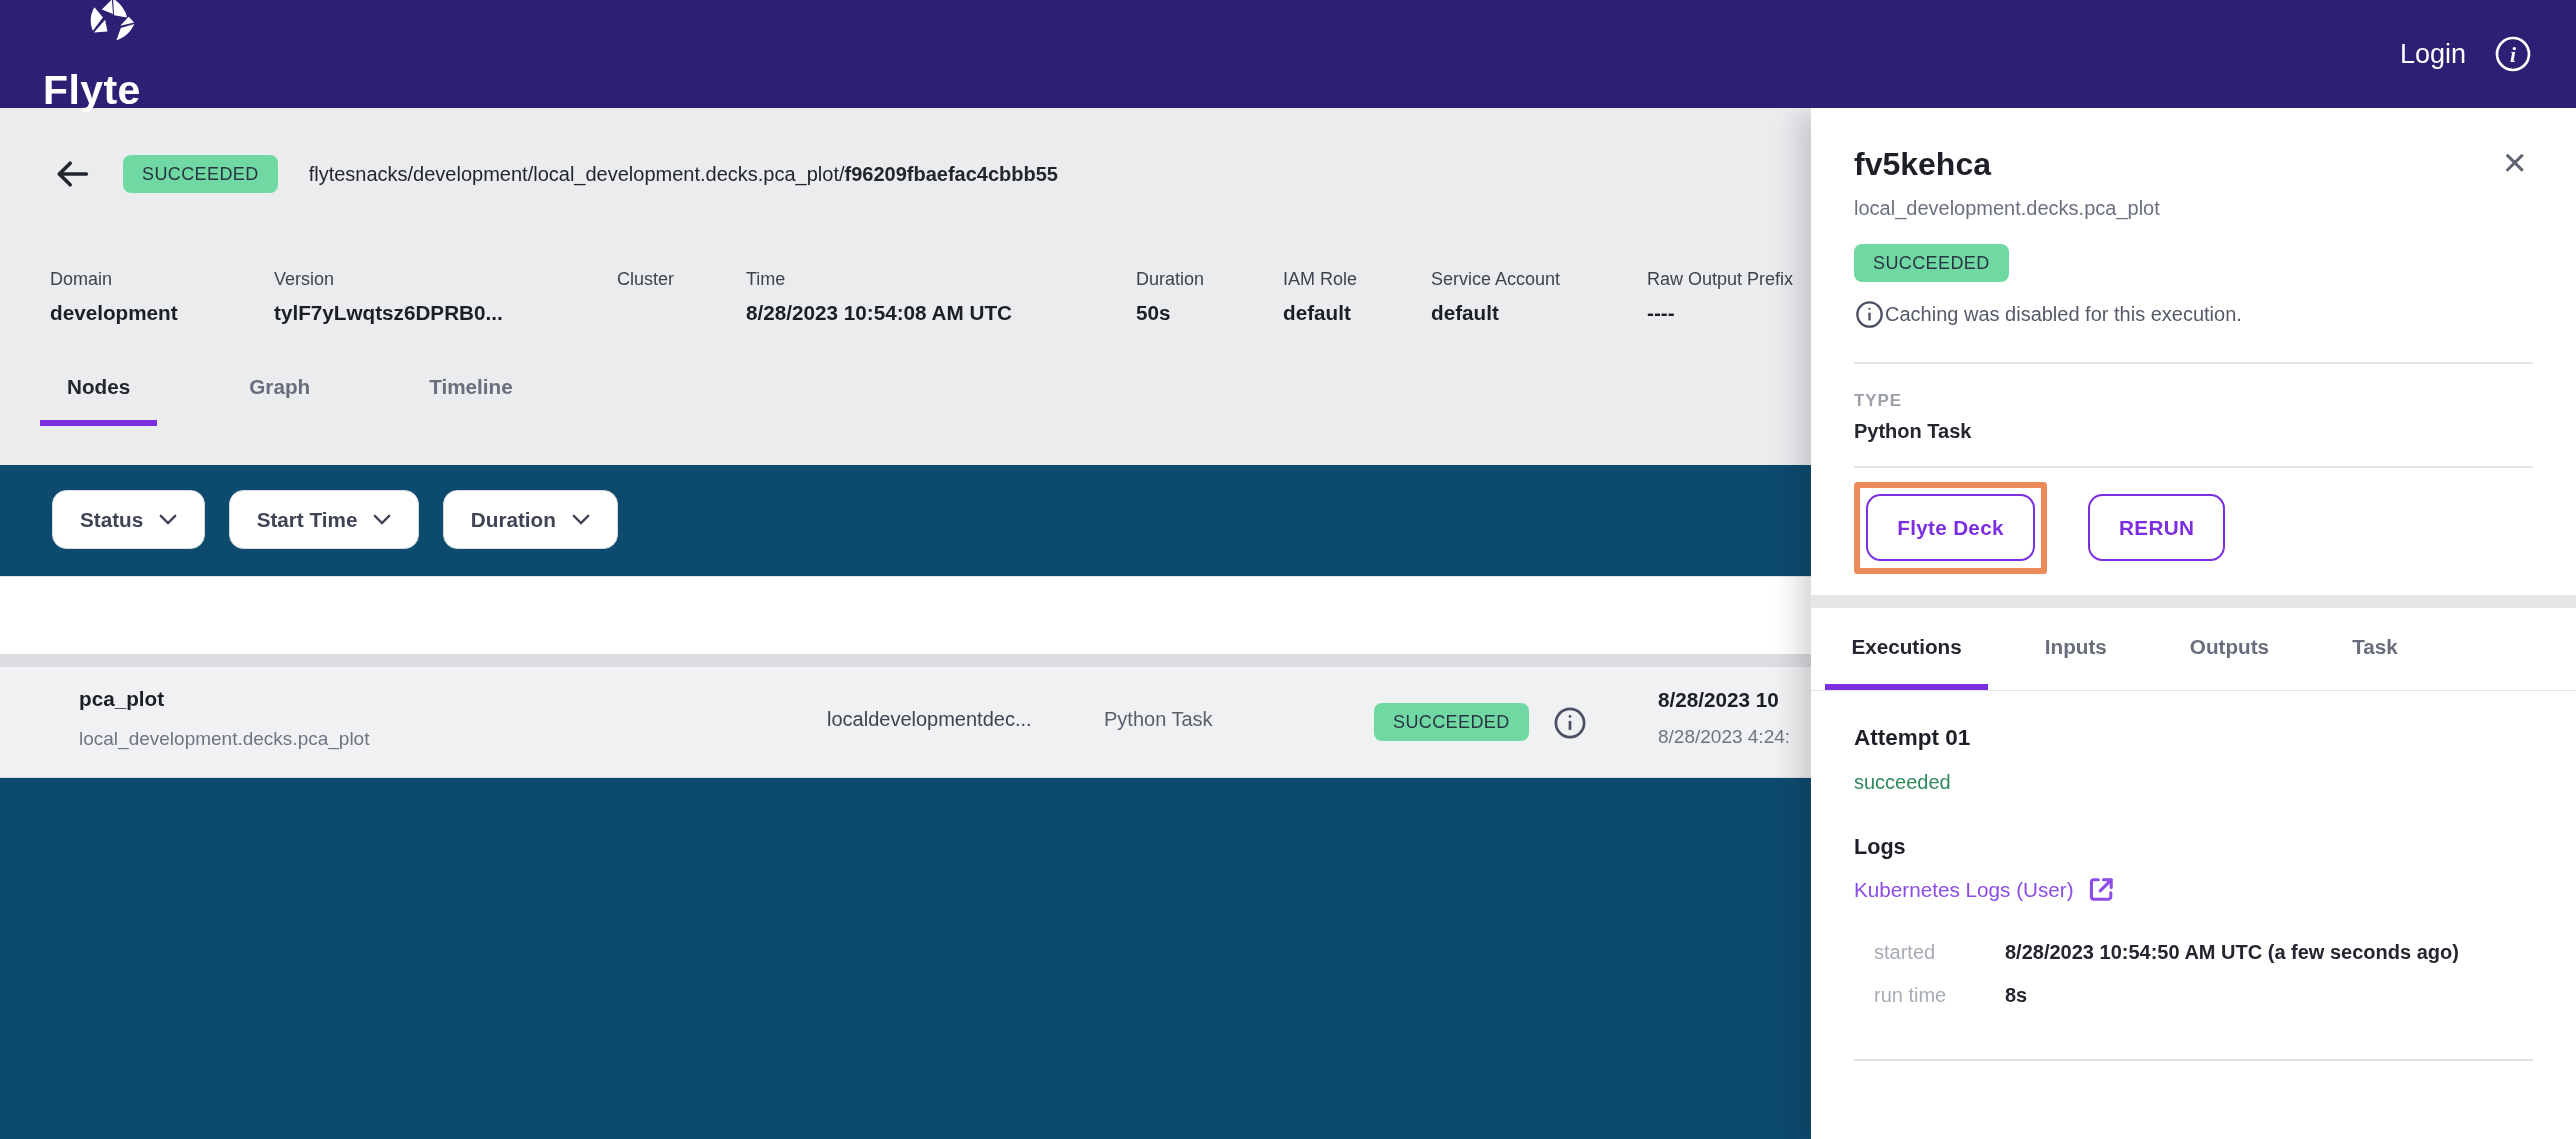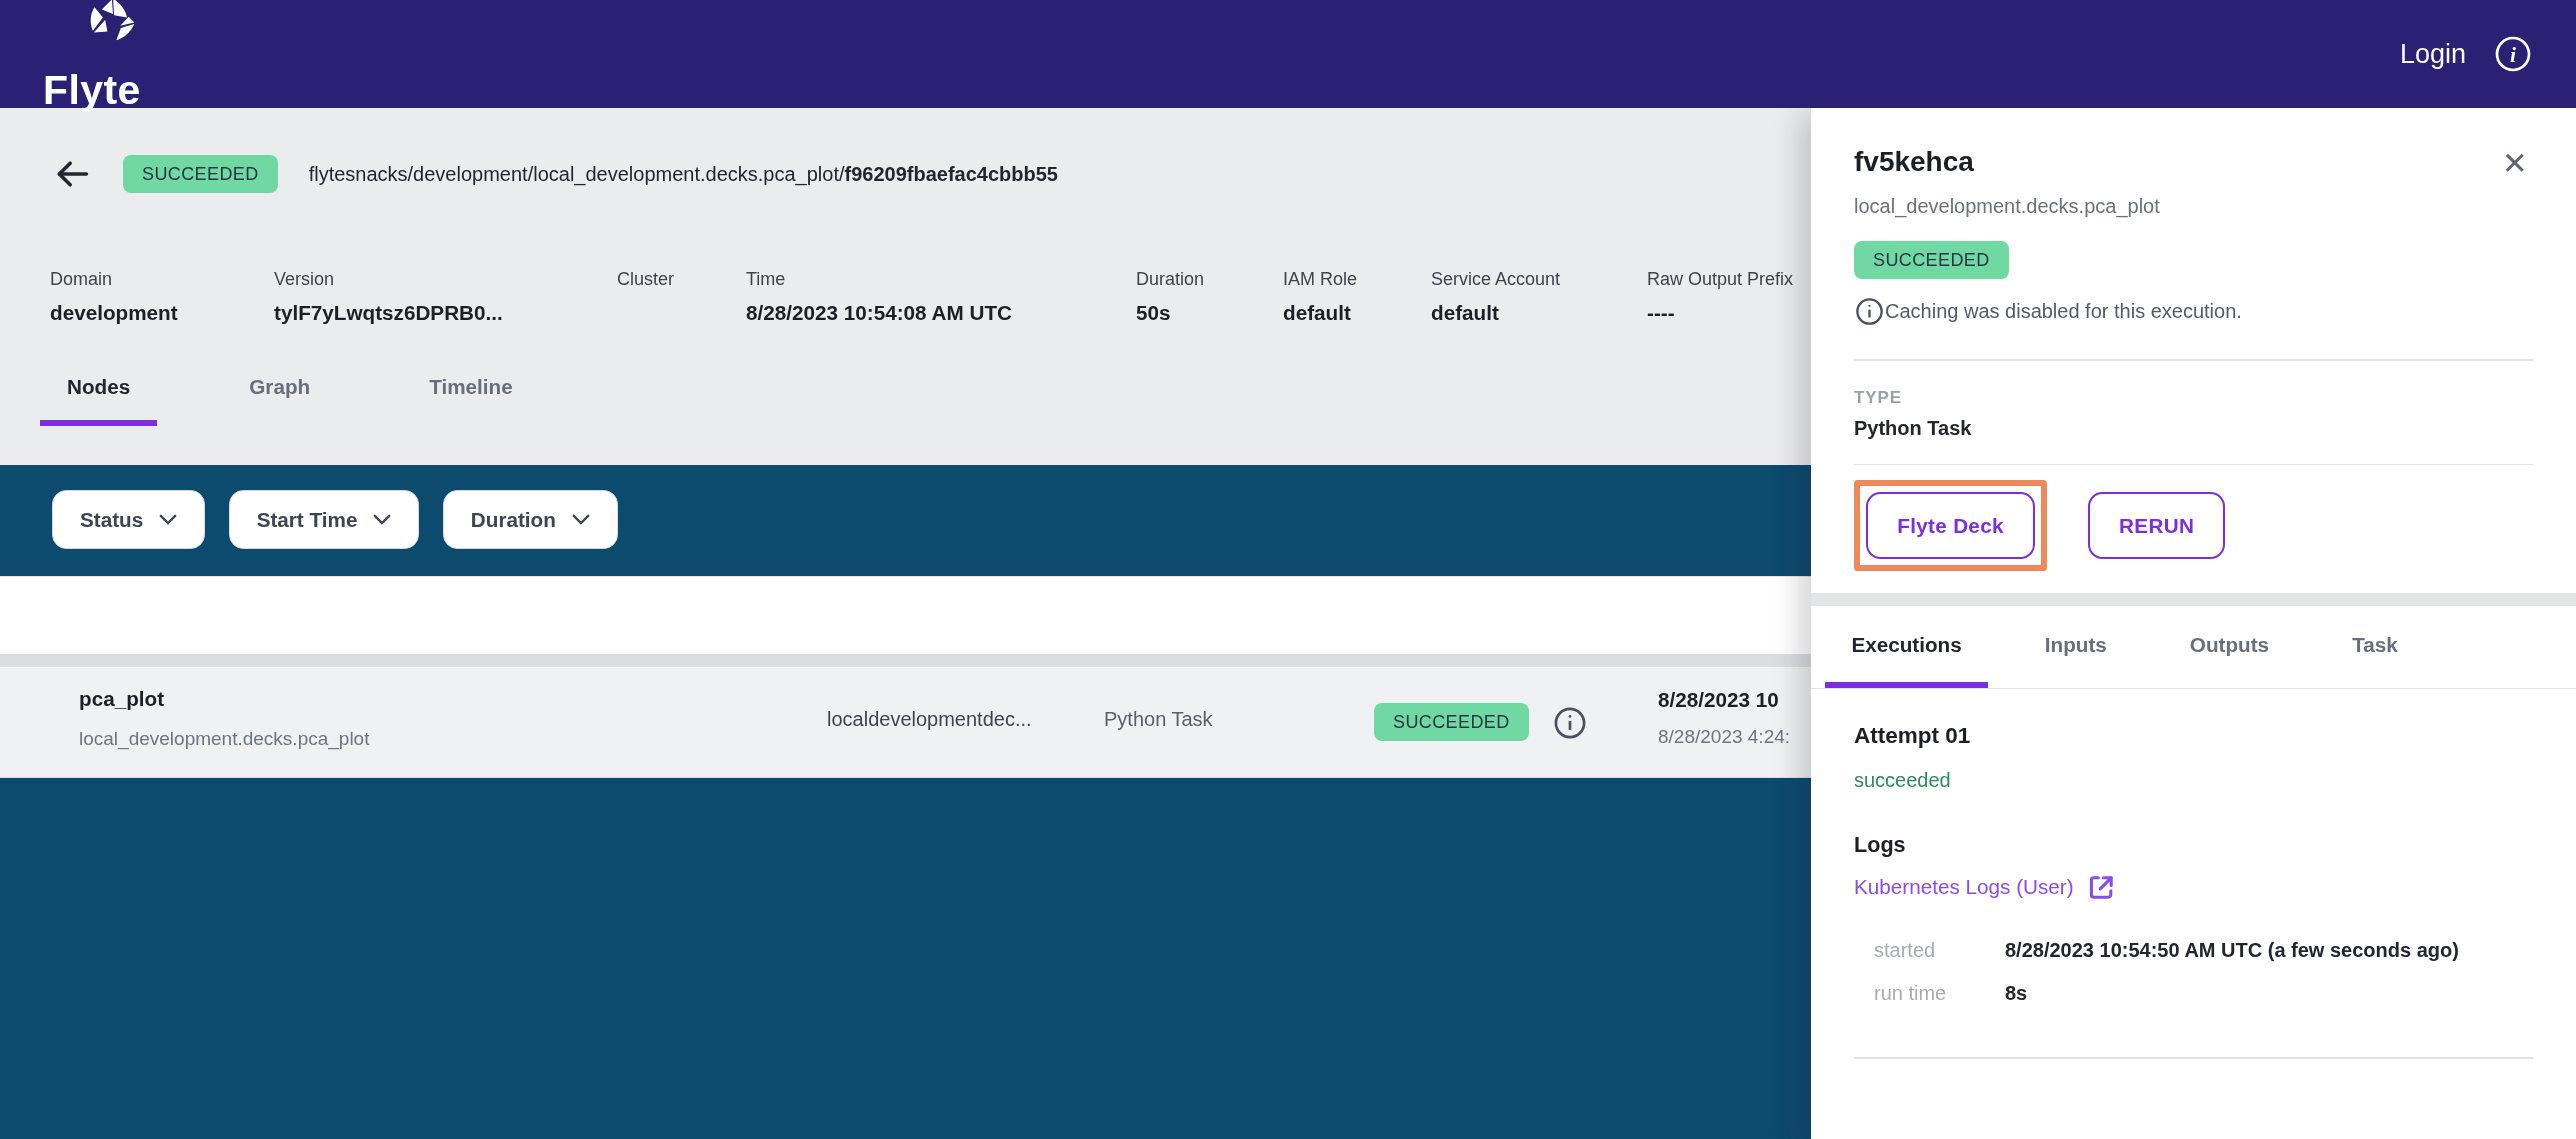--- a/index.html
+++ b/index.html
@@ -89,21 +89,21 @@
 
   
   .panel {
     position: absolute; top: 108px; right: 0; bottom: 0; width: 765px;
     background: #fff; z-index: 20;
     box-shadow: -12.6px 5.4px 25px rgba(30,30,40,0.18);
     overflow: hidden;
   }
   .panel-pad { padding: 0 43px; }
   .panel-head { display: flex; align-items: flex-start; margin-top: 38px; }
-  .panel-title { font-size: 28px; font-weight: 700; color: #1C2026; }
+  .panel-title { font-size: 32px; font-weight: 700; color: #1C2026; }
   .close-x { margin-left: auto; font-size: 31px; color: #5F6570; cursor: pointer; line-height: 1; padding: 1.8px 5.4px; }
   .panel-sub { font-size: 20px; color: #6B7080; margin-top: 14.4px; }
   .panel-badge { margin-top: 23.4px; }
   .cache-row { display: flex; align-items: center; margin-top: 17px; color: #545A68; }
   .cache-row svg { width: 31px; height: 31px; flex: 0 0 auto; }
   .cache-text { font-size: 20px; }
   .divider { height: 1.8px; background: #E1E2E5; }
   .div1 { margin: 32px 0 0 0; }
   .type-label { margin-top: 27px; font-size: 17px; letter-spacing: 0.9px; color: #9BA0A8; font-weight: 700; }
   .type-value { margin-top: 9px; font-size: 20px; color: #23262E; font-weight: 600; }

